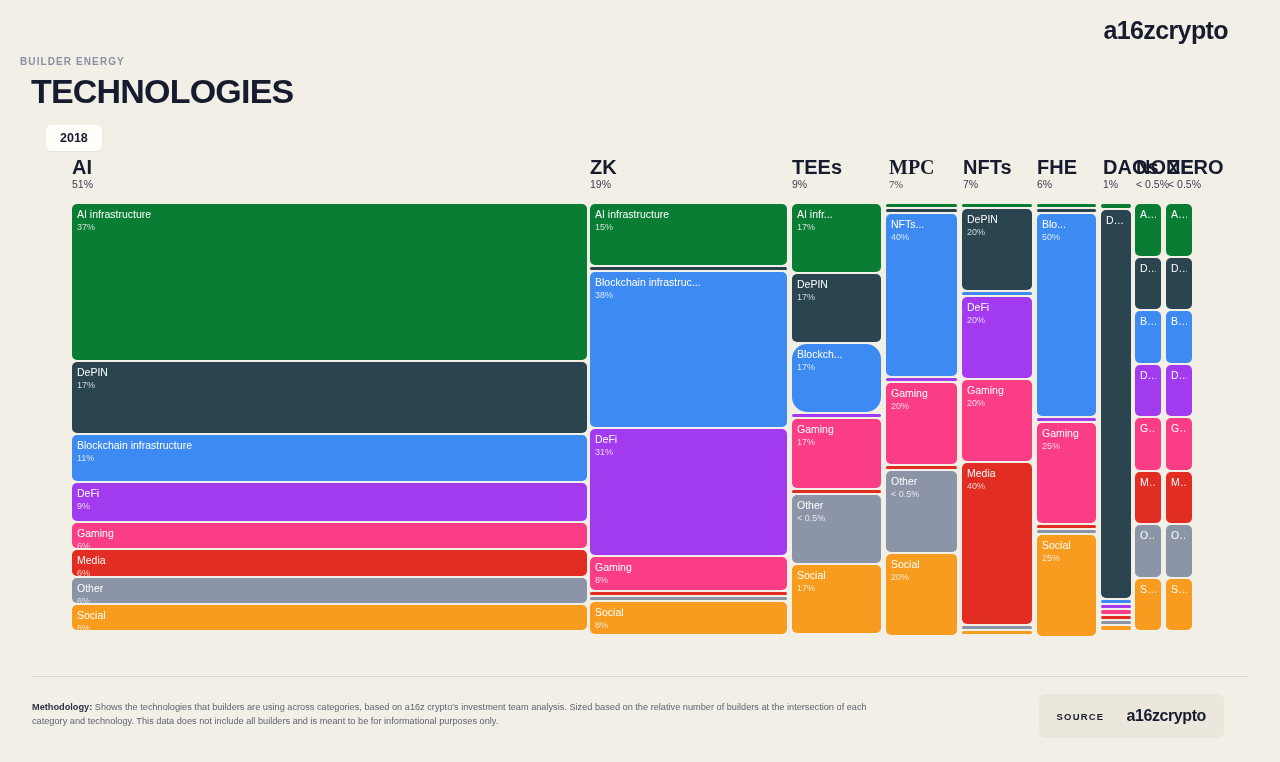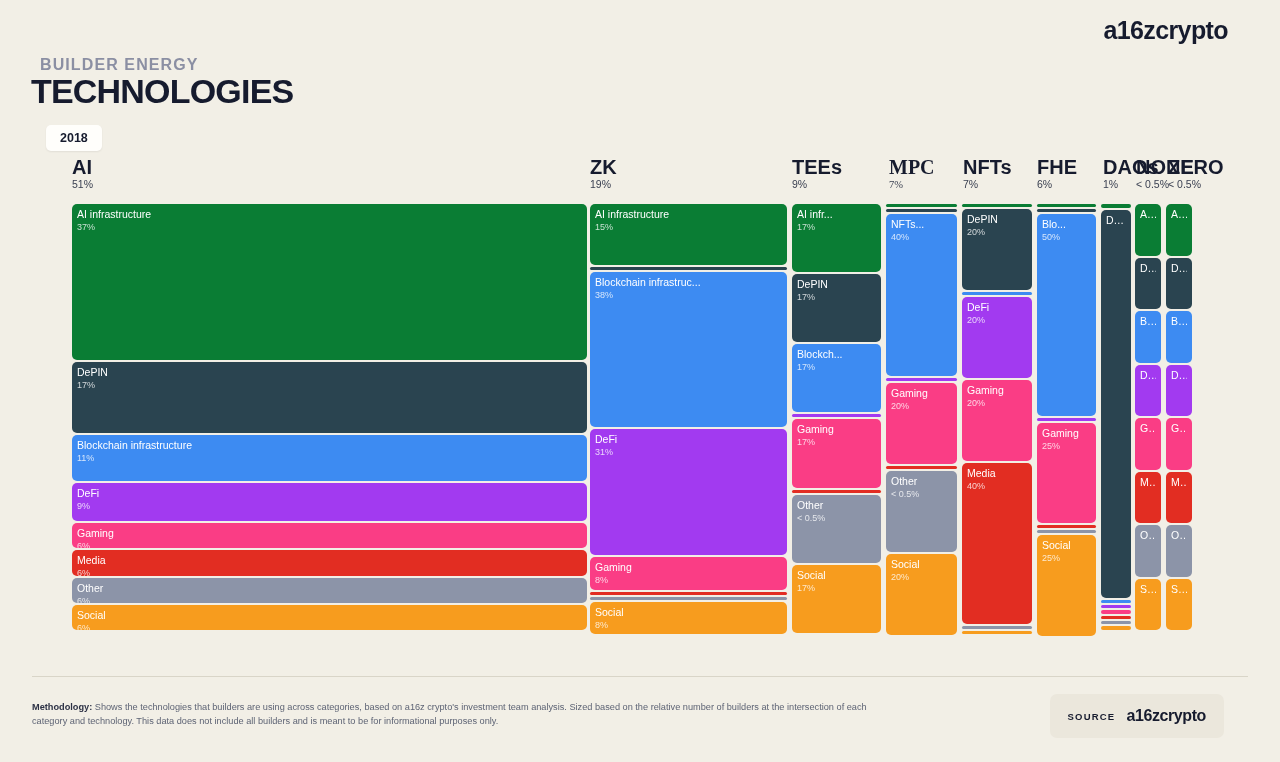--- a/index.html
+++ b/index.html
@@ -11,22 +11,22 @@
   }
   .page { position: relative; width: 1256px; height: 762px; background: #f2efe6; }
 
   
   .brand-logo {
     position: absolute; top: 16px; right: 28px;
     font-size: 25px; font-weight: 700; color: #161b2e;
     letter-spacing: -0.6px;
   }
   .eyebrow {
-    position: absolute; left: 40px; top: 56px;
-    font-size: 16px; font-weight: 700; letter-spacing: 1.1px;
+    position: absolute; left: 20px; top: 56px;
+    font-size: 10px; font-weight: 700; letter-spacing: 1.1px;
     color: #8b8fa3; text-transform: uppercase;
   }
   .page-title {
     position: absolute; left: 31px; top: 72px;
     font-size: 34px; font-weight: 700; letter-spacing: -0.8px;
     color: #161b2e; text-transform: uppercase;
   }
   .year-chip {
     position: absolute; left: 46px; top: 125px;
     background: #fffefb; border-radius: 5px;
@@ -61,21 +61,21 @@
   
   .rule { position: absolute; left: 32px; top: 676px; width: 1216px; height: 1px; background: #d9d5c8; }
   .method {
     position: absolute; left: 32px; top: 700px; width: 860px;
     font-size: 9.2px; line-height: 14px; color: #5d6374;
   }
   .method b { color: #2c3145; }
   .source-box {
     position: absolute; right: 32px; top: 694px;
     background: #ebe7dc; border-radius: 7px;
-    padding: 13px 18px; display: flex; align-items: center; gap: 11px;
+    padding: 13px 18px; display: flex; align-items: center; gap: 22px;
   }
   .source-lbl { font-size: 9.5px; font-weight: 700; letter-spacing: 1.2px; color: #161b2e; }
   .source-logo { font-size: 16px; font-weight: 700; color: #161b2e; letter-spacing: -0.4px; }
 </style>
 </head>
 <body>
 
 <div class="page">
 
   <div class="brand-logo">a16zcrypto</div>
@@ -163,21 +163,21 @@
         </div>
         <div class="col-body">
           <div class="tile" title="TEEs · AI infr... · 17%" style="top: 0px; height: 68.1323px; background: rgb(10, 125, 52);">
             <span class="t-label">AI infr...</span>
             <span class="t-pct">17%</span>
           </div>
           <div class="tile" title="TEEs · DePIN · 17%" style="top: 70.1323px; height: 68.1323px; background: rgb(42, 68, 80);">
             <span class="t-label">DePIN</span>
             <span class="t-pct">17%</span>
           </div>
-          <div class="tile" title="TEEs · Blockch... · 17%" style="top: 140.265px; height: 68.1323px; background: rgb(61, 139, 242);">
+          <div class="tile" title="TEEs · Blockch... · 17%" style="top: 140.265px; height: 68.1323px; background: rgb(61, 139, 242); border-radius: 15px;">
             <span class="t-label">Blockch...</span>
             <span class="t-pct">17%</span>
           </div>
           <div class="tile sliver" title="TEEs · DeFi" style="top: 210.397px; height: 3px; background: rgb(162, 58, 240);"></div>
           <div class="tile" title="TEEs · Gaming · 17%" style="top: 215.397px; height: 68.1323px; background: rgb(250, 61, 133);">
             <span class="t-label">Gaming</span>
             <span class="t-pct">17%</span>
           </div>
           <div class="tile sliver" title="TEEs · Media" style="top: 285.529px; height: 3px; background: rgb(226, 45, 34);"></div>
           <div class="tile" title="TEEs · Other · &lt; 0.5%" style="top: 290.529px; height: 68.1323px; background: rgb(140, 148, 168);">

